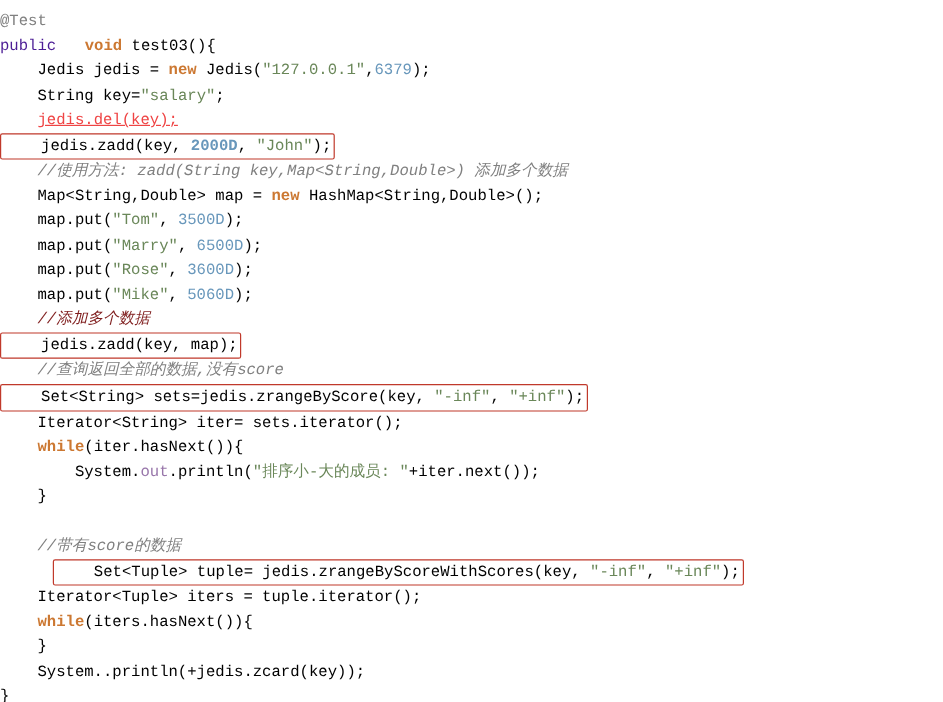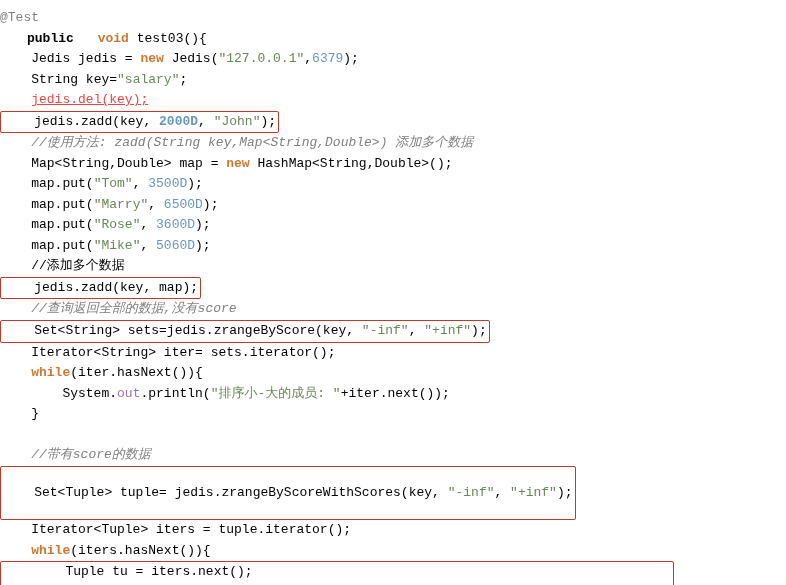--- a/index.html
+++ b/index.html
@@ -22,44 +22,42 @@
       color: #000;
       white-space: pre;
     }
   </style>
 </head>
 <body>
 
 <div style="width:786px; background:#fff; position:relative;">
   <div style="background:#fff; padding: 4px 0 0 0; min-height: 550px;">
     <pre id="code-pre" style="background:#fff; color:#000; padding:4px 0; line-height:1.58; font-size:13px;"><span style="color:#808080;text-align:center;">@Test</span>
-<span style="color:#000;"><span style="color:#000000;font-weight:bold;padding-left:27px;">public</span> <span style="color:#cc7832;font-weight:bold;margin-left:16px;">void</span> <span style="color:#000;">test03(){</span></span>
+<span style="color:#000;"><span style="color:#4c1d95;font-weight:normal;">public</span> <span style="color:#cc7832;font-weight:bold;margin-left:16px;">void</span> <span style="color:#000;">test03(){</span></span>
     <span style="color:#000;">Jedis jedis = <span style="color:#cc7832;font-weight:bold;">new</span> Jedis(<span style="color:#6a8759;">"127.0.0.1"</span>,<span style="color:#6897bb;">6379</span>);</span>
     <span style="color:#000;">String key=<span style="color:#6a8759;">"salary"</span>;</span>
     <span style="color:#ef4444;text-decoration:underline;">jedis.del(key);</span>
 <span style="display:inline-block;border:1.5px solid #c0392b;border-radius:2px;padding:0 2px;margin-left:0px;">    jedis.zadd(key, <span style="color:#6897bb;font-weight:bold;">2000D</span>, <span style="color:#6a8759;">"John"</span>);</span>
     <span style="color:#808080;font-style:italic;">//使用方法: zadd(String key,Map&lt;String,Double&gt;) 添加多个数据</span>
     Map&lt;String,Double&gt; map = <span style="color:#cc7832;font-weight:bold;">new</span> HashMap&lt;String,Double&gt;();
     map.put(<span style="color:#6a8759;">"Tom"</span>, <span style="color:#6897bb;">3500D</span>);
     map.put(<span style="color:#6a8759;">"Marry"</span>, <span style="color:#6897bb;">6500D</span>);
     map.put(<span style="color:#6a8759;">"Rose"</span>, <span style="color:#6897bb;">3600D</span>);
     map.put(<span style="color:#6a8759;">"Mike"</span>, <span style="color:#6897bb;">5060D</span>);
-    <span style="color:#000000;">//添加多个数据</span>
+    <span style="color:#7f1d1d;font-style:italic;">//添加多个数据</span>
 <span style="display:inline-block;border:1.5px solid #c0392b;border-radius:2px;padding:0 2px;">    jedis.zadd(key, map);</span>
     <span style="color:#808080;font-style:italic;">//查询返回全部的数据,没有score</span>
 <span style="display:inline-block;border:1.5px solid #c0392b;border-radius:2px;padding:0 2px;">    Set&lt;String&gt; sets=jedis.zrangeByScore(key, <span style="color:#6a8759;">"-inf"</span>, <span style="color:#6a8759;">"+inf"</span>);</span>
     Iterator&lt;String&gt; iter= sets.iterator();
     <span style="color:#cc7832;font-weight:bold;">while</span>(iter.hasNext()){
         System.<span style="color:#9876aa;">out</span>.println(<span style="color:#6a8759;">"排序小-大的成员: "</span>+iter.next());
     }
 
     <span style="color:#808080;font-style:italic;">//带有score的数据</span>
-<span style="display:inline-block;border:1.5px solid #c0392b;border-radius:2px;padding:16px 2px;">    Set&lt;Tuple&gt; tuple= jedis.zrangeByScoreWithScores(key, <span style="color:#6a8759;">"-inf"</span>, <span style="color:#6a8759;">"+inf"</span>);</span>
+<span style="display:inline-block;border:1.5px solid #c0392b;border-radius:2px;padding:0 2px;margin-left:44px;">    Set&lt;Tuple&gt; tuple= jedis.zrangeByScoreWithScores(key, <span style="color:#6a8759;">"-inf"</span>, <span style="color:#6a8759;">"+inf"</span>);</span>
     Iterator&lt;Tuple&gt; iters = tuple.iterator();
     <span style="color:#cc7832;font-weight:bold;">while</span>(iters.hasNext()){
-<span style="display:inline-block;border:1.5px solid #c0392b;border-radius:2px;padding:0 2px;margin-left:0;">        Tuple tu = iters.next();
-        System.<span style="color:#9876aa;">out</span>.println(<span style="color:#6a8759;">"排序小-大的成员: "</span>+tu.getElement()+<span style="color:#6a8759;">"#score:"</span>+tu.getScore());</span>
     }
     System..println(+jedis.zcard(key));
 }</pre>
   </div>
 
 </div>
 
 </body></html>

